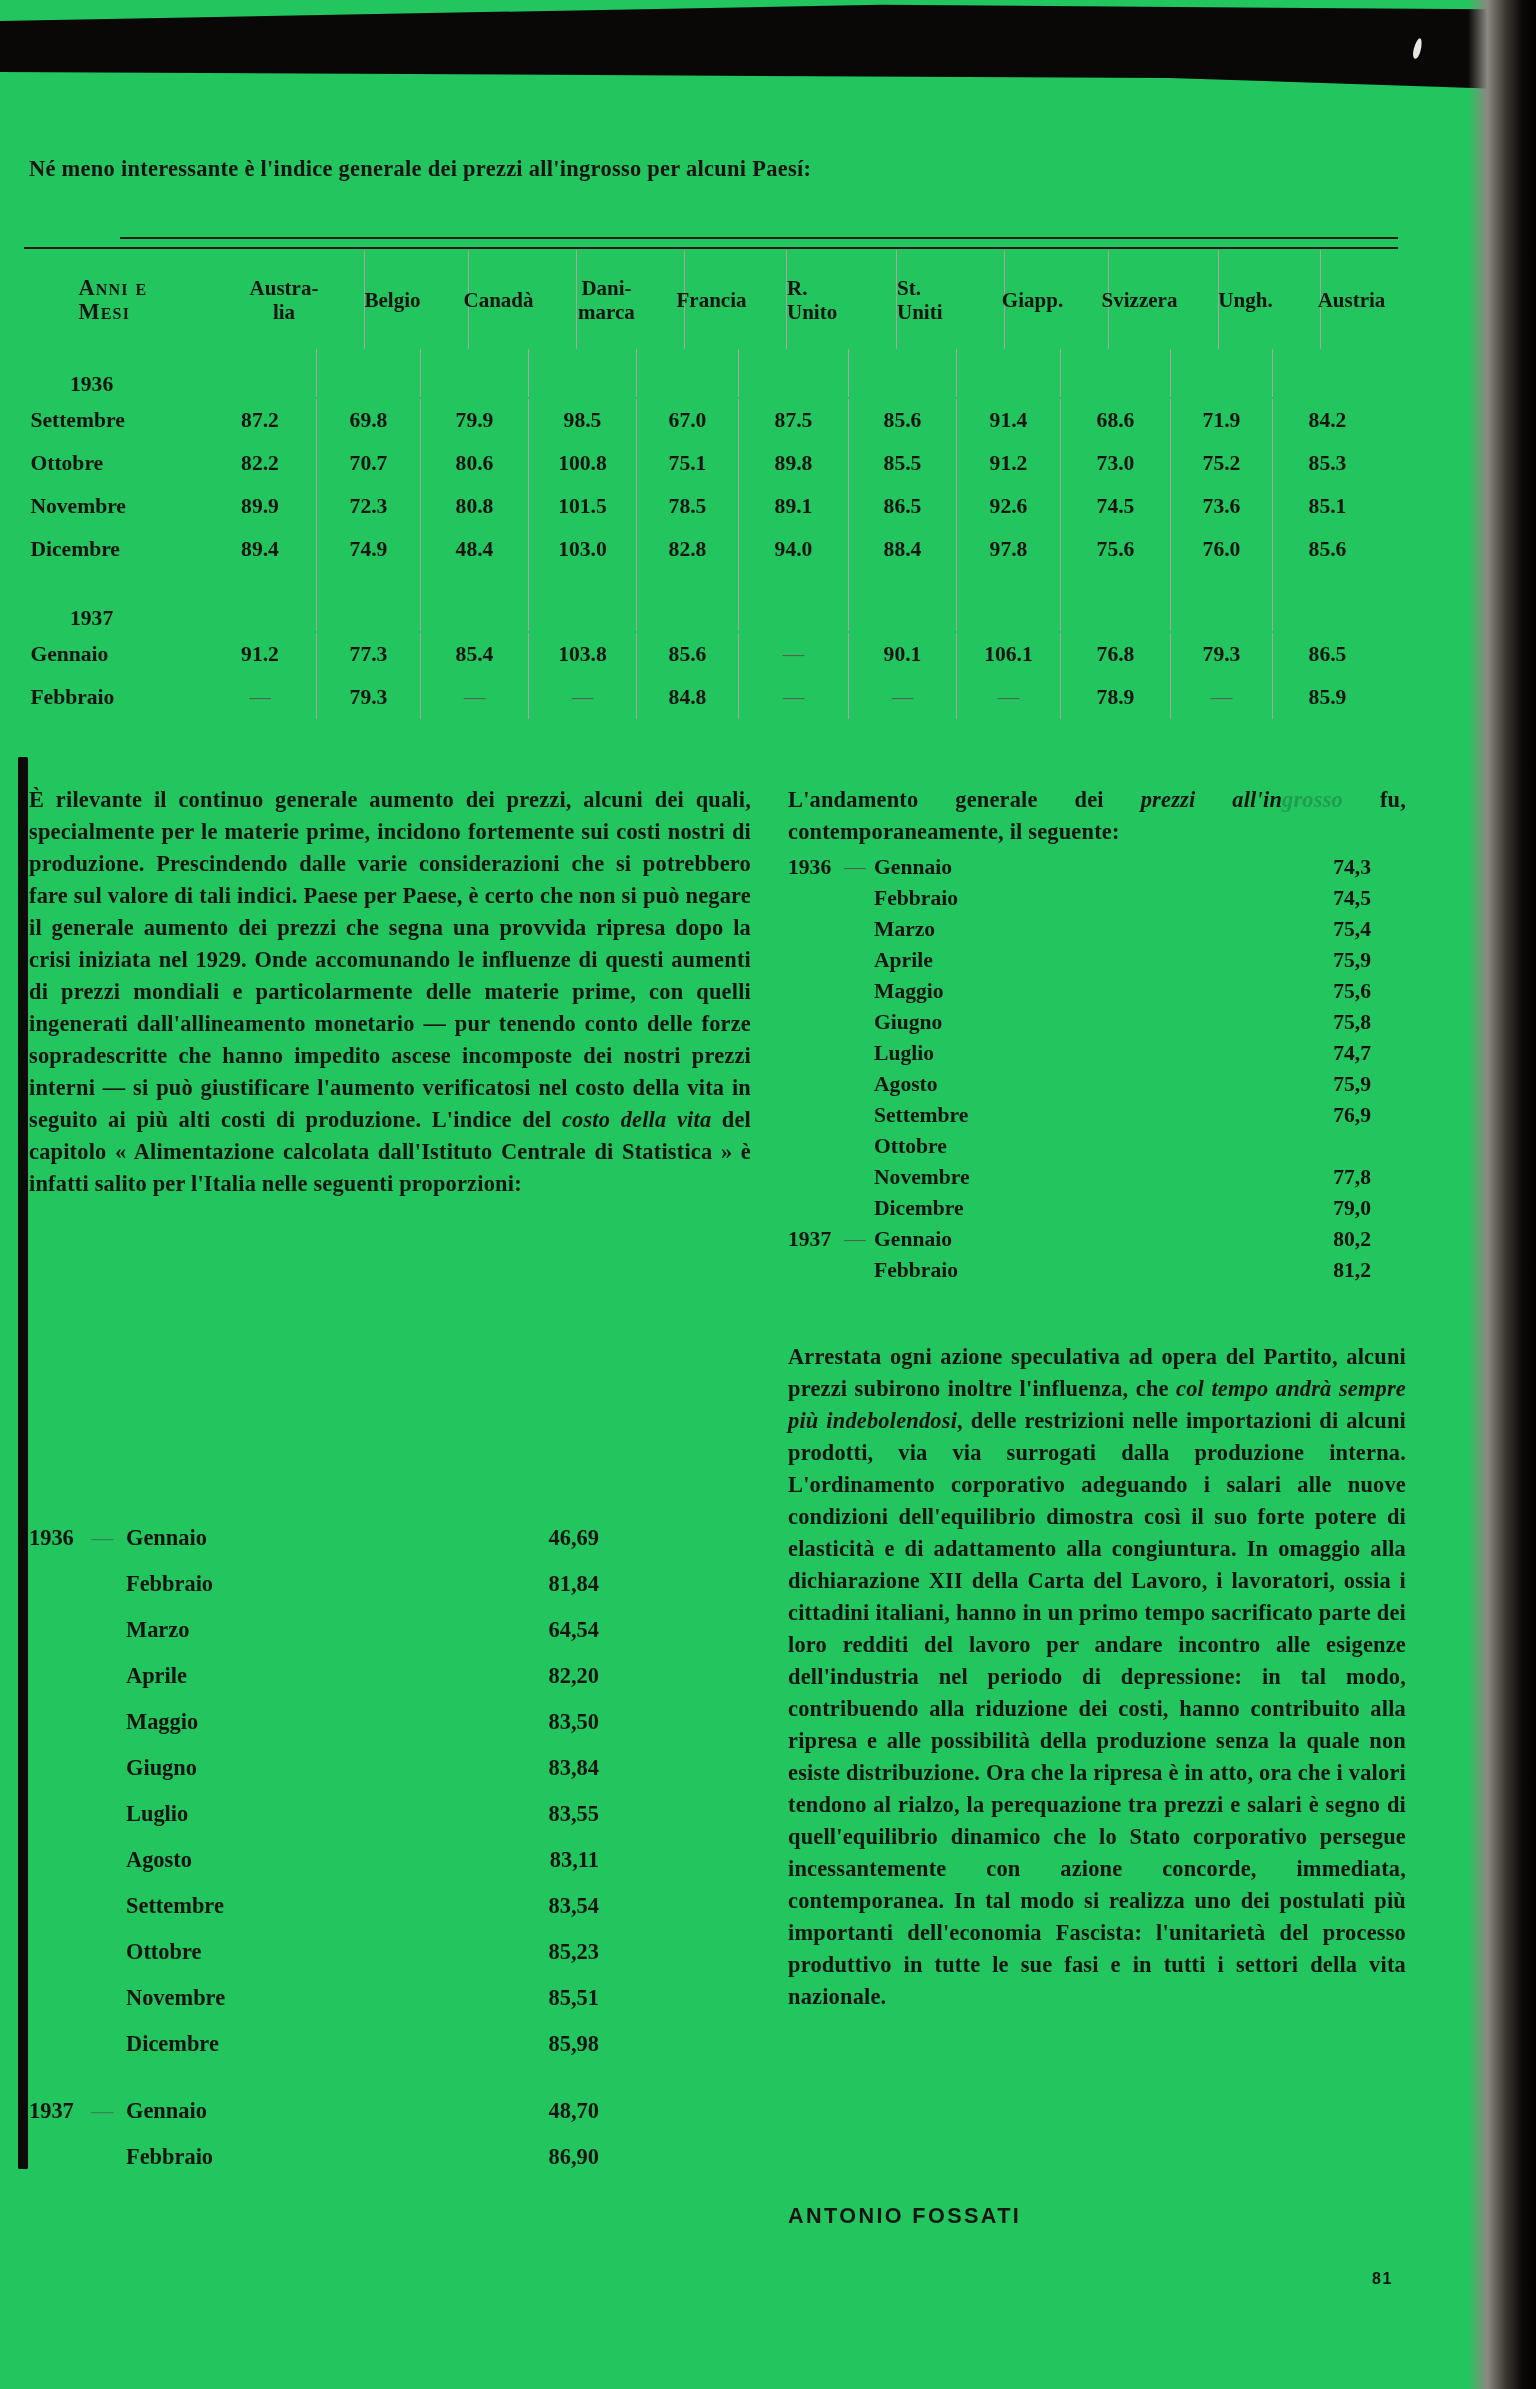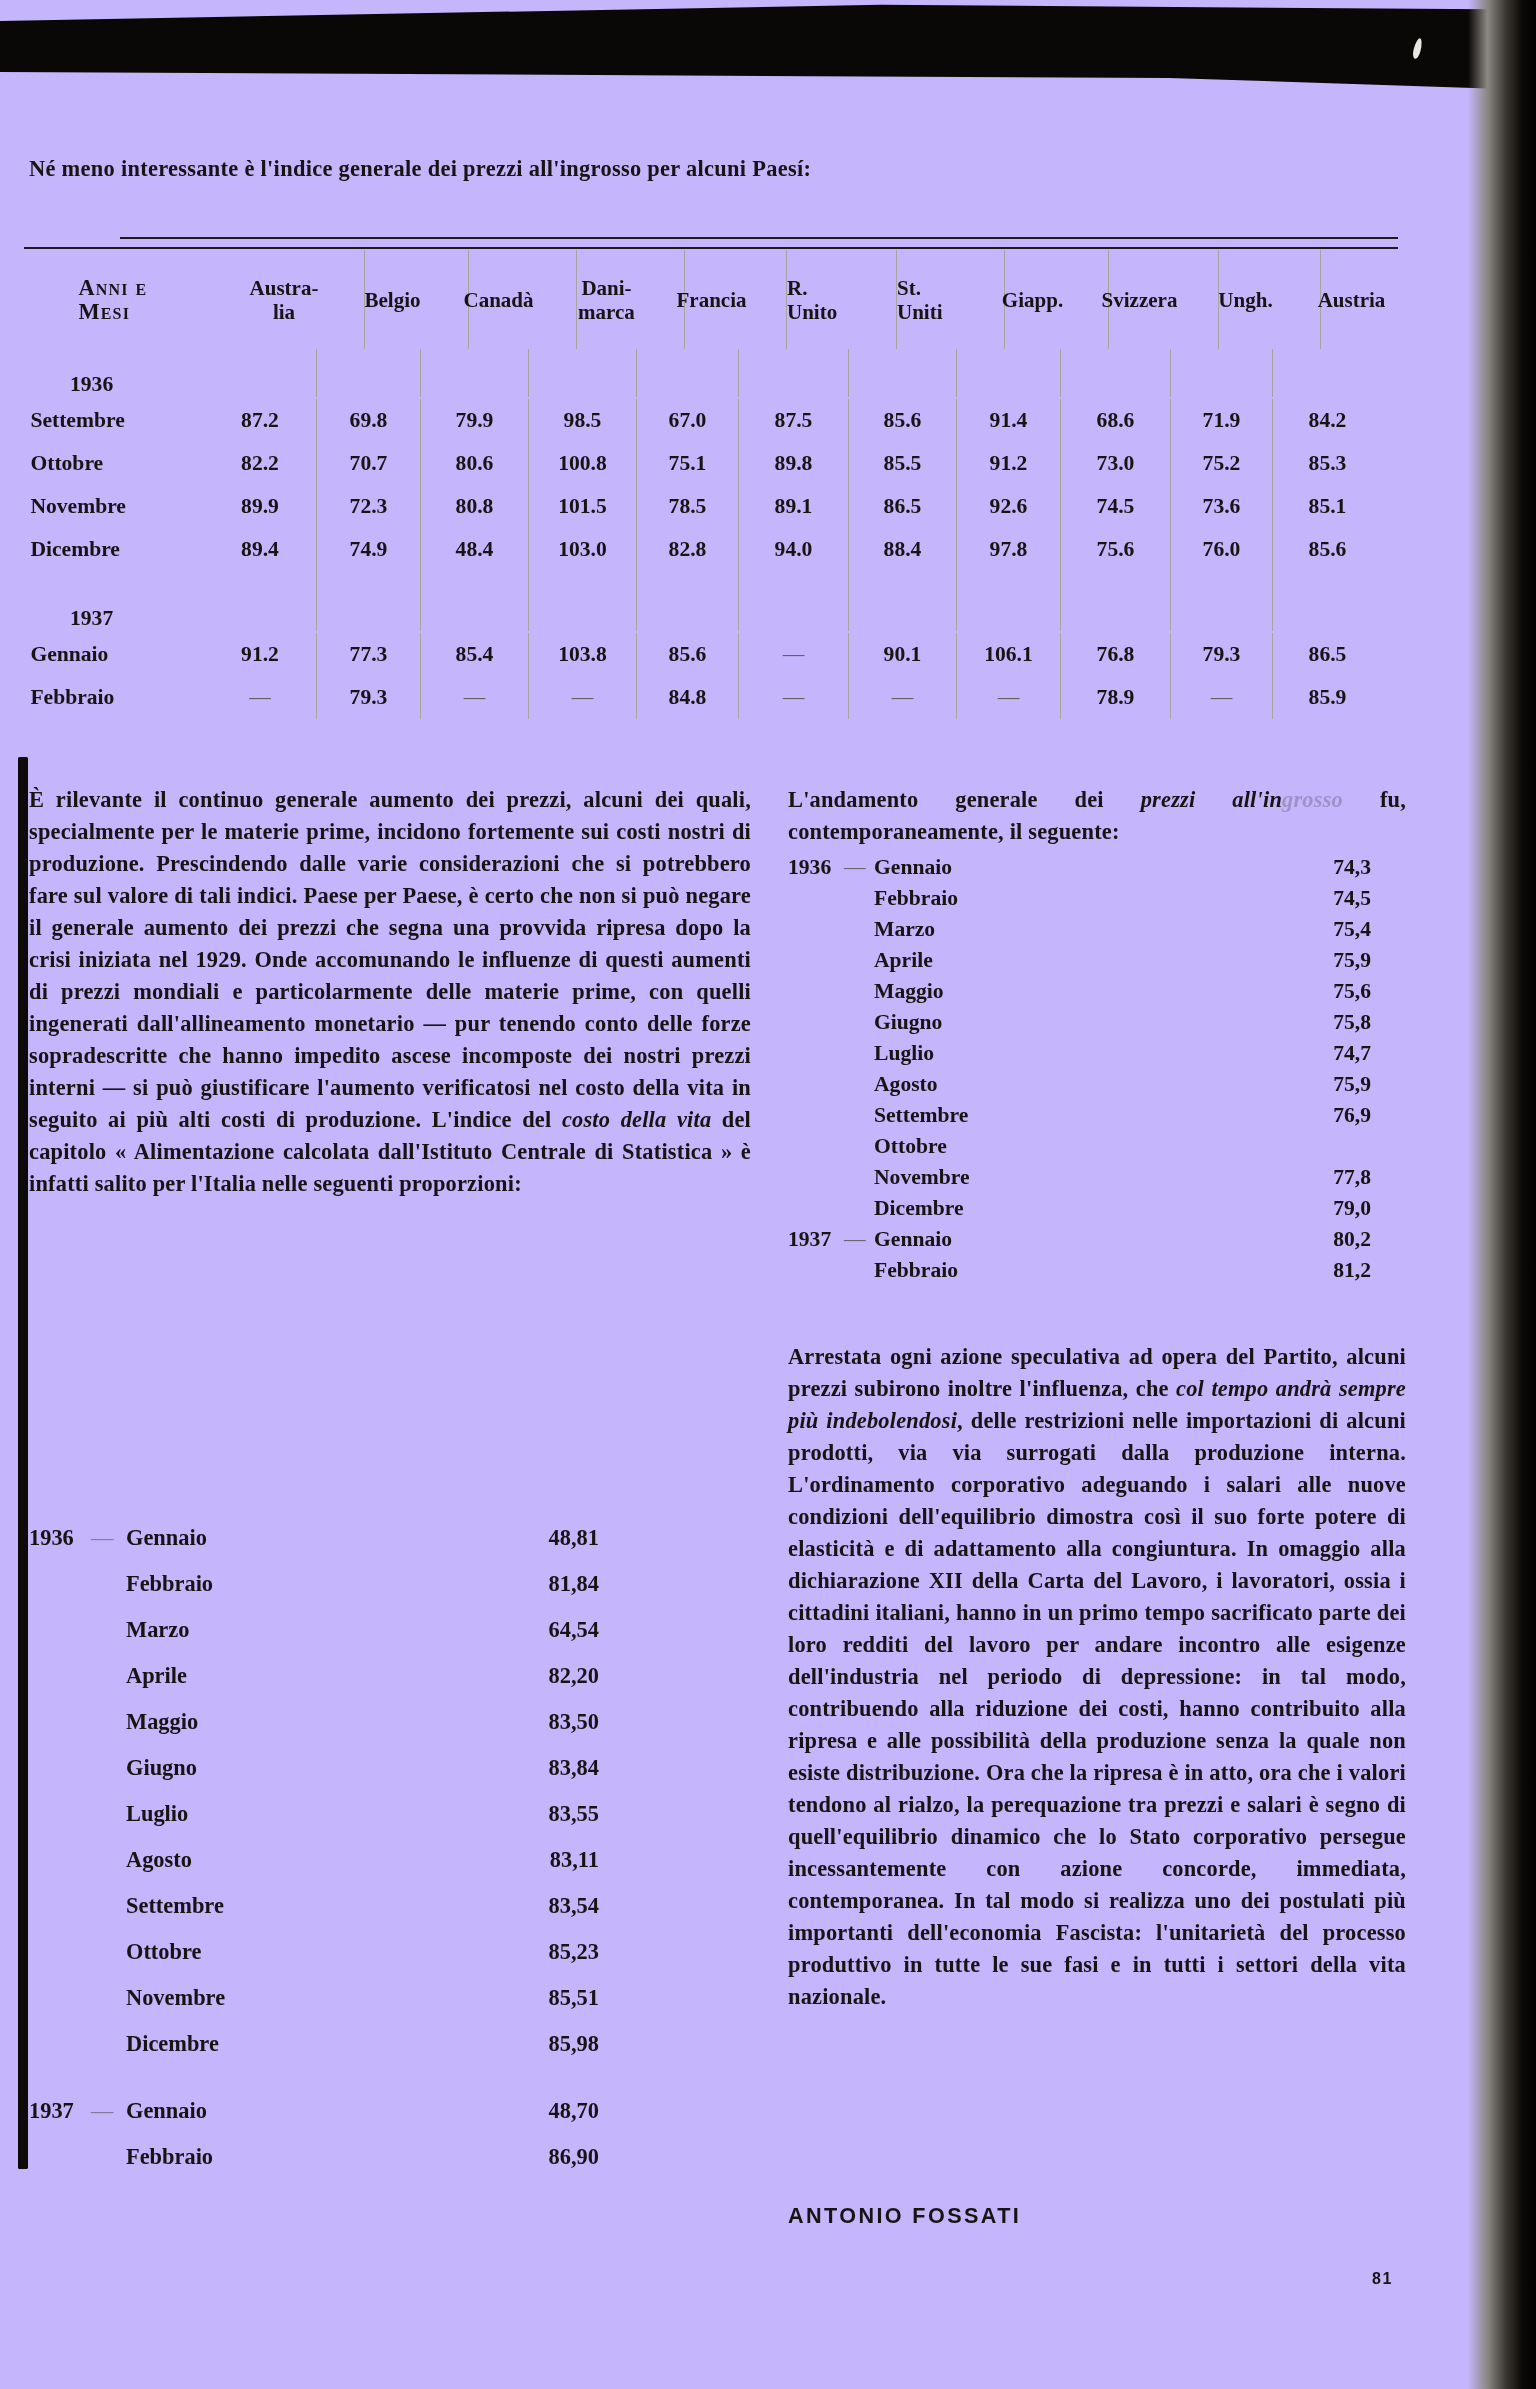--- a/index.html
+++ b/index.html
@@ -1,18 +1,18 @@
 <!DOCTYPE html>
 <html style="font-size:12.8px"><head>
 <meta charset="utf-8">
 <style>
   html,body{margin:0;padding:0;background:#777;}
   .page{
     position:relative;width:1537px;height:2389px;overflow:hidden;
-    background:#c4b5fd;
+    background:#22c55e;
     font-family:"Liberation Serif","DejaVu Serif",serif;
     color:#171513;
   }
   
   .top-band{position:absolute;left:0;top:0;width:1537px;height:90px;
     background:#090807;
     clip-path:polygon(0 21px,881px 4.8px,1537px 9.6px,1537px 90px,1169px 78px,0 72px);}
   .band-mark{position:absolute;left:1414px;top:38px;width:7.2px;height:21px;border-radius:50% 50% 50% 50%/60% 60% 40% 40%;background:#e9e7e2;transform:rotate(14deg);}
   .right-band{position:absolute;top:0;right:0;width:69px;height:2389px;
     background:linear-gradient(90deg, rgba(90,88,84,0) 0%, #8b8881 28%, #3a3732 55%, #0c0a08 78%, #000 100%);}
@@ -254,21 +254,21 @@
       <div class="cell h-row vl">85.9</div>
     </div>
 
   <p class="para" id="left-para"><span>È rilevante il continuo generale aumento dei prezzi, alcuni dei quali, specialmente per le materie prime, incidono fortemente sui costi nostri di produzione. Prescindendo dalle varie considerazioni che si potrebbero fare sul valore di tali indici. Paese per Paese, è certo che non si può negare il generale aumento dei prezzi che segna una provvida ripresa dopo la crisi iniziata nel 1929. Onde accomunando le influenze di questi aumenti di prezzi mondiali e particolarmente delle materie prime, con quelli ingenerati dall'allineamento monetario — pur tenendo conto delle forze sopradescritte che hanno impedito ascese incomposte dei nostri prezzi interni — si può giustificare l'aumento verificatosi nel costo della vita in seguito ai più alti costi di produzione. L'indice del </span><span class="it">costo della vita</span><span> del capitolo « Alimentazione calcolata dall'Istituto Centrale di Statistica » è infatti salito per l'Italia nelle seguenti proporzioni:</span></p>
   <div class="list" id="left-list">
       <div class="lrow">
         <span class="lyear">1936</span>
         <span class="ldash">—</span>
         <span class="monthlab">Gennaio</span>
         <span class="leader"></span>
-        <span class="lval">48,81</span>
+        <span class="lval">46,69</span>
       </div>
       <div class="lrow">
         <span class="lyear"></span>
         <span class="ldash"></span>
         <span class="monthlab">Febbraio</span>
         <span class="leader"></span>
         <span class="lval">81,84</span>
       </div>
       <div class="lrow">
         <span class="lyear"></span>

